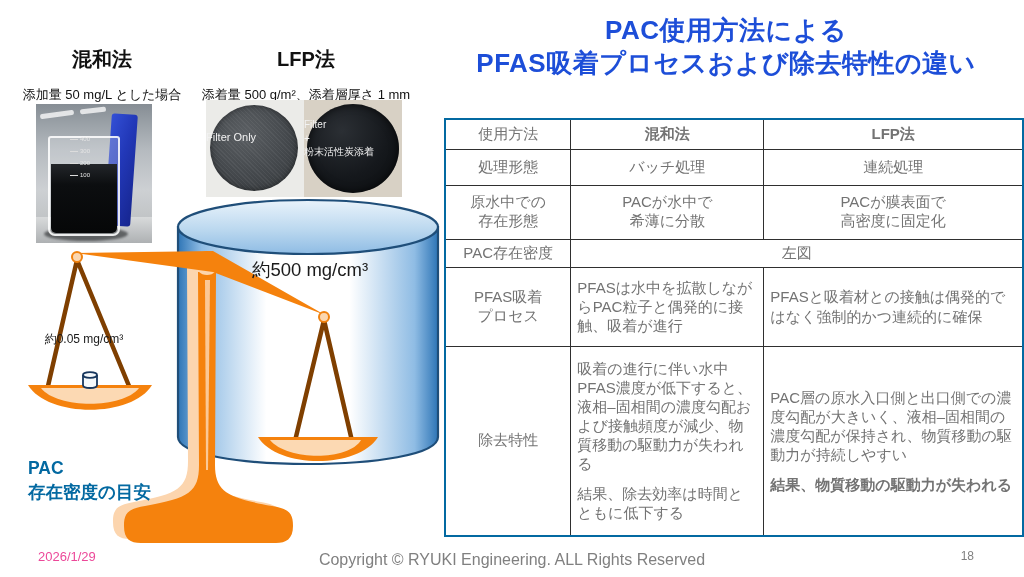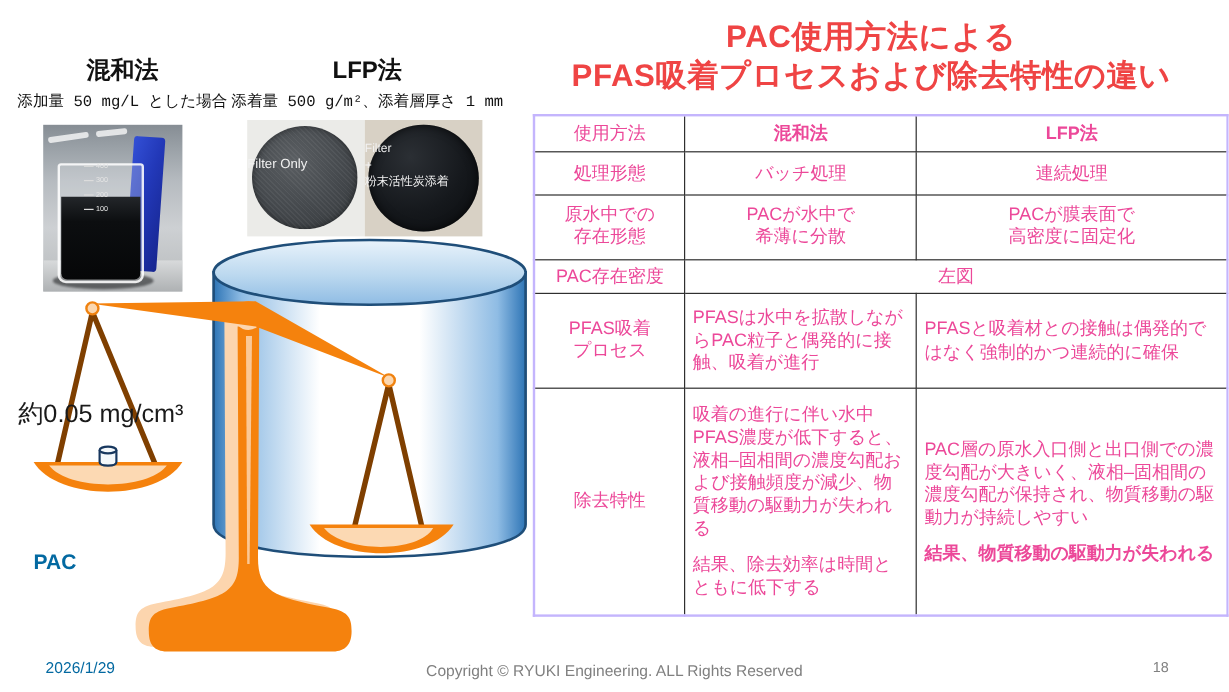--- a/index.html
+++ b/index.html
@@ -3,26 +3,26 @@
 <meta charset="utf-8">
 <style>
   html,body{margin:0;padding:0;background:#ffffff;}
   .stage{
     position:relative;width:1024px;height:577px;background:#ffffff;overflow:hidden;
     font-family:"Liberation Sans","DejaVu Sans",sans-serif;color:#111;
   }
   
   .slide-title{
     position:absolute;left:430px;top:14px;width:592px;text-align:center;
-    font-size:26px;font-weight:700;color:#ef4444;line-height:1.25;letter-spacing:.5px;
+    font-size:26px;font-weight:700;color:#1d4ed8;line-height:1.25;letter-spacing:.5px;
   }
   
   .m-head{position:absolute;text-align:center;}
   .m-head .m-name{font-size:20px;font-weight:700;line-height:1.1;}
-  .m-head .m-cond{font-size:13px;margin-top:5px;white-space:nowrap;font-family:Liberation Mono, monospace;}
+  .m-head .m-cond{font-size:13px;margin-top:16px;white-space:nowrap;}
   .konwa-head{left:14px;top:48px;width:176px;}
   .lfp-head{left:186px;top:48px;width:240px;}
   
   .beaker-photo{
     position:absolute;left:36px;top:104px;width:116px;height:139px;overflow:hidden;
     background:linear-gradient(180deg,#868d94 0%,#9aa1a7 14%,#b6bbc0 34%,#cdd0d3 62%,#c0c3c5 84%,#b4b7b9 100%);
   }
   .lab-light{position:absolute;background:rgba(255,255,255,.75);height:5px;border-radius:2px;}
   .light1{left:4px;top:8px;width:34px;transform:rotate(-8deg);}
   .light2{left:44px;top:4px;width:26px;transform:rotate(-6deg);}
@@ -60,51 +60,51 @@
   .disc-black{
     left:3px;top:4px;width:92px;height:89px;
     background:radial-gradient(circle at 38% 30%,#2b2f34 0%,#15181c 55%,#0a0c0e 100%);
     box-shadow:inset 0 0 8px rgba(0,0,0,.7);
   }
   .disc-label{position:absolute;width:100%;color:#f2f2f2;font-size:11px;line-height:1.35;}
   .fp-left .disc-label{top:30px;}
   .fp-right .disc-label{top:18px;font-size:10px;}
   
   .scale-art{position:absolute;left:0;top:195px;}
-  .density-label{position:absolute;font-size:21px;color:#1a1a1a;text-align:center;white-space:nowrap;}
+  .density-label{position:absolute;font-size:12px;color:#1a1a1a;text-align:center;white-space:nowrap;}
   .d-left{left:14px;top:331px;width:140px;}
   .d-right{left:235px;top:257px;width:150px;font-size:18.5px;}
   .pac-caption{
     position:absolute;left:28px;top:457px;width:150px;text-align:left;
     font-weight:700;font-size:17.5px;line-height:1.35;color:#0369a1;
   }
   
   .cmp-table{
-    position:absolute;left:444px;top:95px;border-collapse:collapse;table-layout:fixed;
-    font-size:15px;color:#ec4899;background:#fff;border:2px solid #c4b5fd;
+    position:absolute;left:444px;top:118px;border-collapse:collapse;table-layout:fixed;
+    font-size:15px;color:#737373;background:#fff;border:2px solid #0369a1;
   }
   .cmp-table td{border:1.5px solid #2f2f2f;vertical-align:middle;padding:2px 6px;}
   .col-lab{width:115px;}
   .col-k{width:185px;}
   .col-l{width:253px;}
   .r-head{height:30px;}
   .r-shori{height:36px;padding-left:35px;}
   .r-sonzai{height:54px;}
   .r-mitsudo{height:28px;}
   .r-process{height:79px;padding-left:12px;}
   .r-jokyo{height:190px;}
   .cen{text-align:center;}
   .pre{white-space:pre-line;line-height:1.25;margin-left:31px;}
   .lft{text-align:left;line-height:1.27;padding:4px 7px;}
   .bold{font-weight:700;}
   .cmp-table p{margin:0 0 11px 0;}
   .cmp-table p:last-child{margin-bottom:0;}
   
-  .footer-date{position:absolute;left:38px;top:549px;font-size:13px;color:#0369a1;}
-  .footer-copy{position:absolute;left:0;top:551px;width:1024px;text-align:center;font-size:13px;color:#808080;}
+  .footer-date{position:absolute;left:38px;top:549px;font-size:13px;color:#ec4899;}
+  .footer-copy{position:absolute;left:0;top:551px;width:1024px;text-align:center;font-size:16px;color:#808080;}
   .footer-page{position:absolute;right:50px;top:549px;font-size:12px;color:#808080;}
 </style>
 </head>
 <body>
 
 <div class="stage">
 
   <div class="slide-title">
     <div>PAC使用方法による</div>
     <div>PFAS吸着プロセスおよび除去特性の違い</div>
@@ -188,23 +188,25 @@
     <path d="M83,375 L83,385 C83,389 97,389 97,385 L97,375" fill="#F4F8FB" stroke="#17375E" stroke-width="1.8"></path>
     <ellipse cx="90" cy="375" rx="7" ry="2.8" fill="#F4F8FB" stroke="#17375E" stroke-width="1.8"></ellipse>
 
     <path d="M324,320 L295,441 M324,320 L352,441" stroke="#7F3F00" stroke-width="4.5" fill="none"></path>
     <circle cx="324" cy="317" r="5" fill="#FBD7B0" stroke="#F0820F" stroke-width="2"></circle>
     <path d="M258,437 C278,469 358,469 378,437 Z" fill="#F5820D"></path>
     <path d="M270,440 C287,461 349,461 361,440 Z" fill="#FCD9B3"></path>
   </svg>
 
   <div class="density-label d-left">約0.05 mg/cm³</div>
+  <div class="density-label d-right">約500 mg/cm³</div>
 
   <div class="pac-caption">
     <div>PAC</div>
+    <div>存在密度の目安</div>
   </div>
 
   <table class="cmp-table">
     <tbody>
         <tr class="r-head">
       <td class="col-lab cen">使用方法</td>
       <td class="col-k cen bold">混和法</td>
       <td class="col-l cen bold">LFP法</td>
     </tr>
     <tr class="r-shori">

